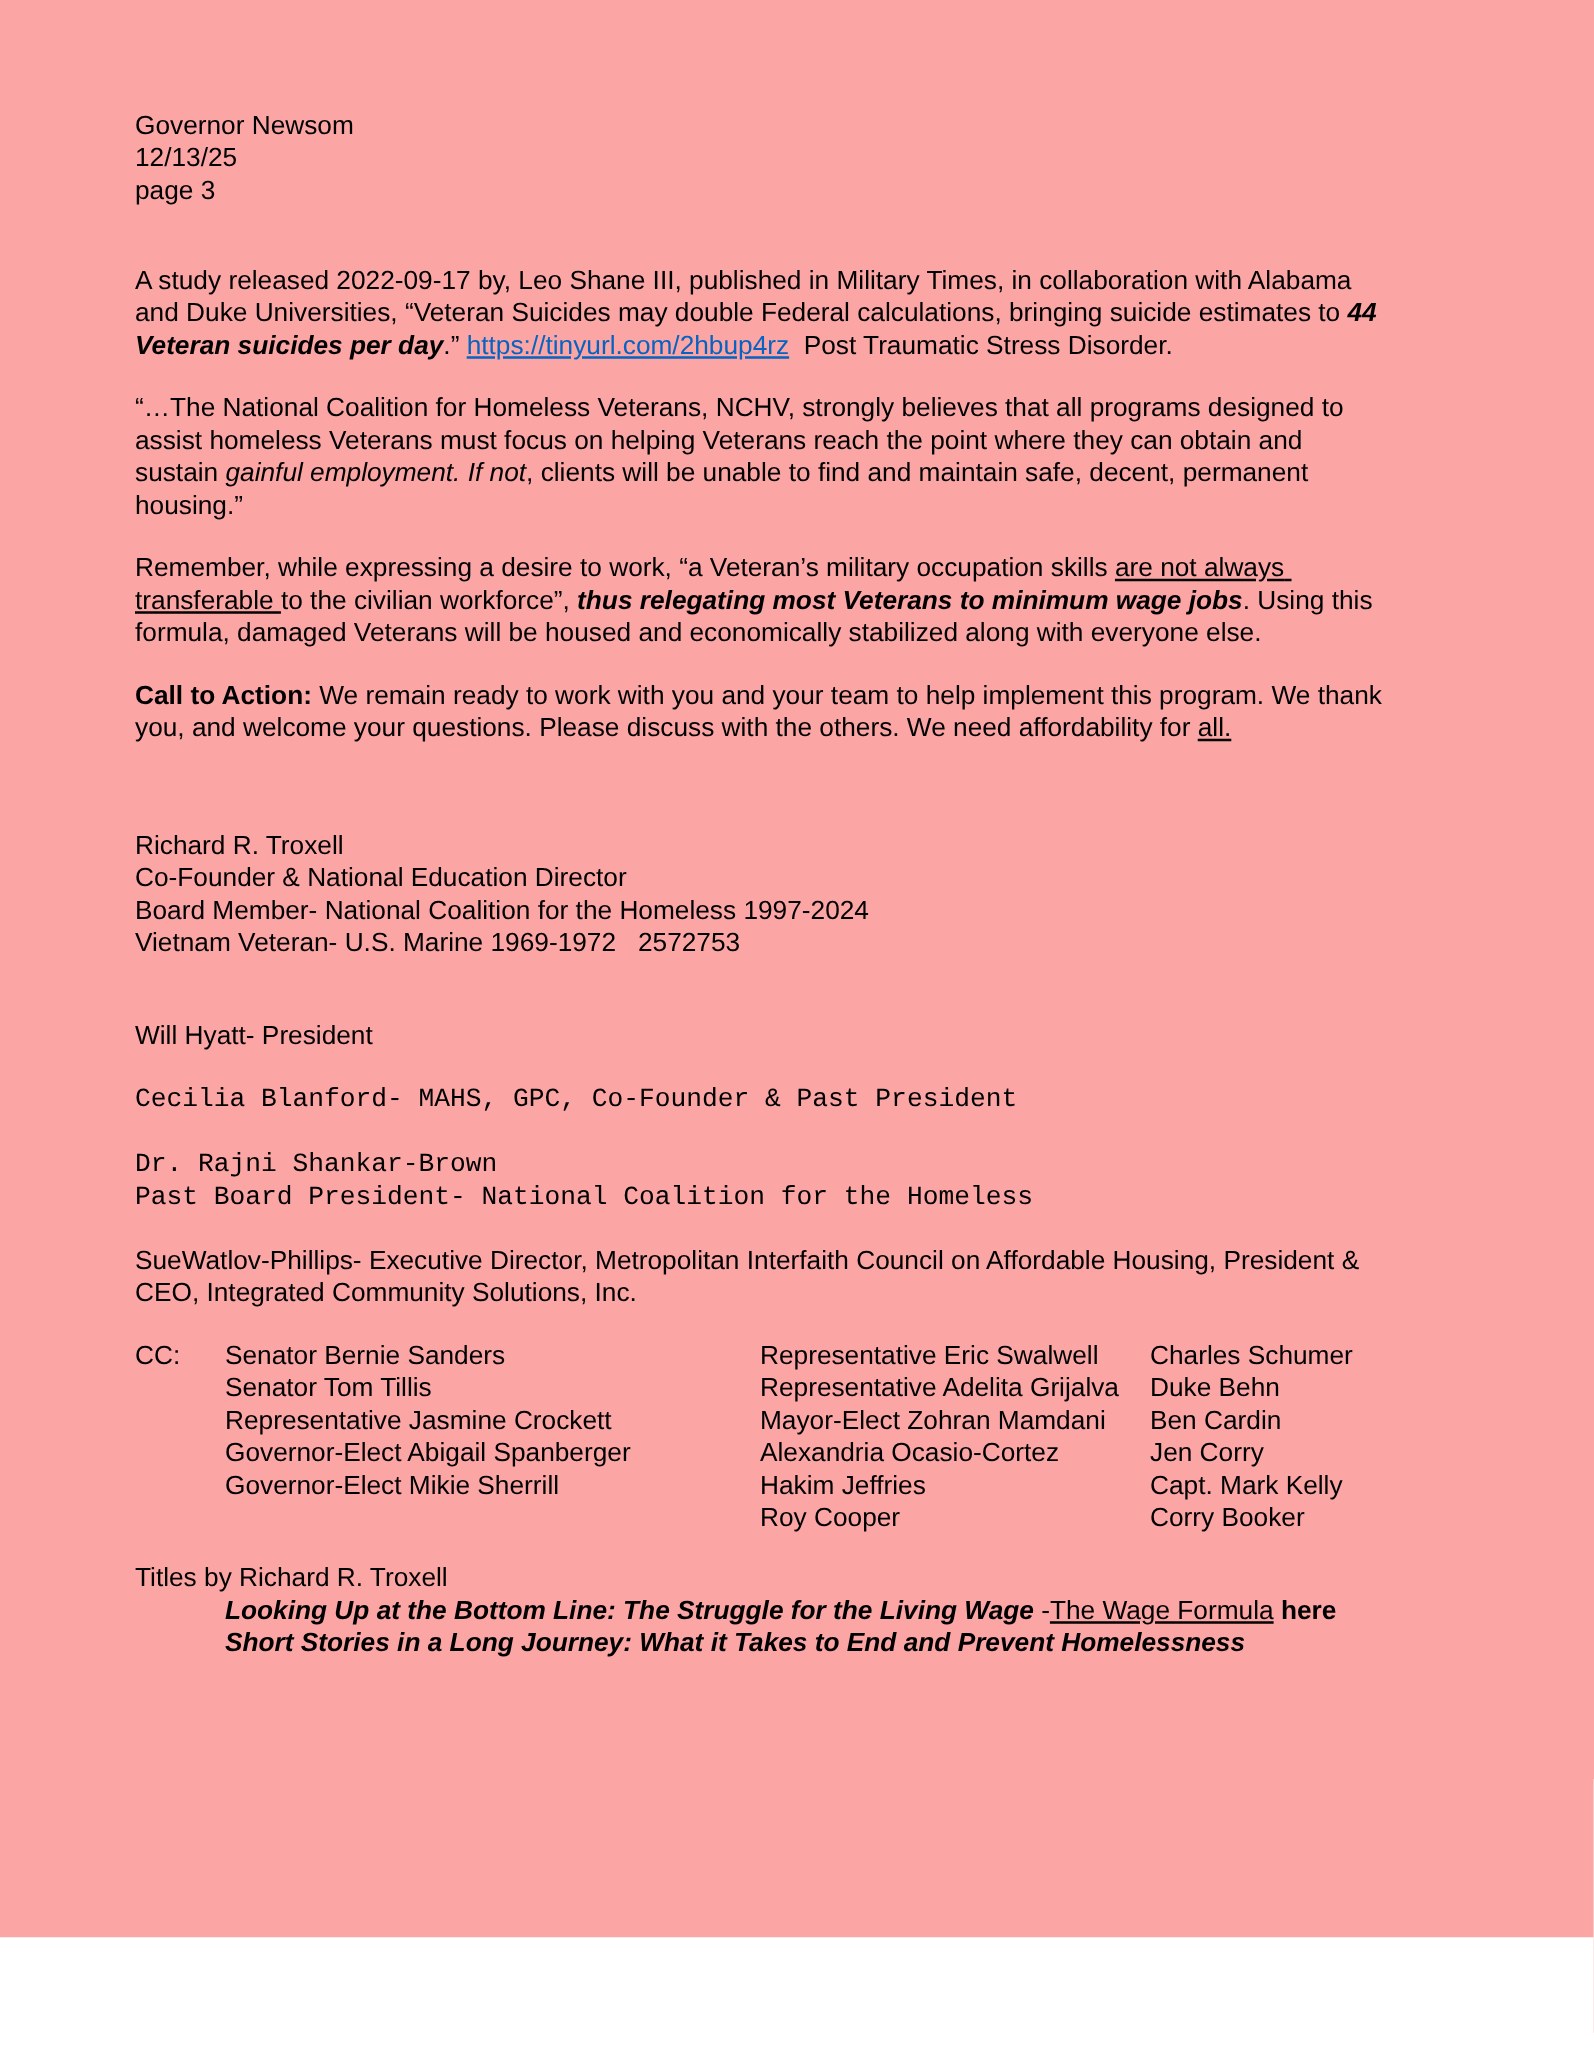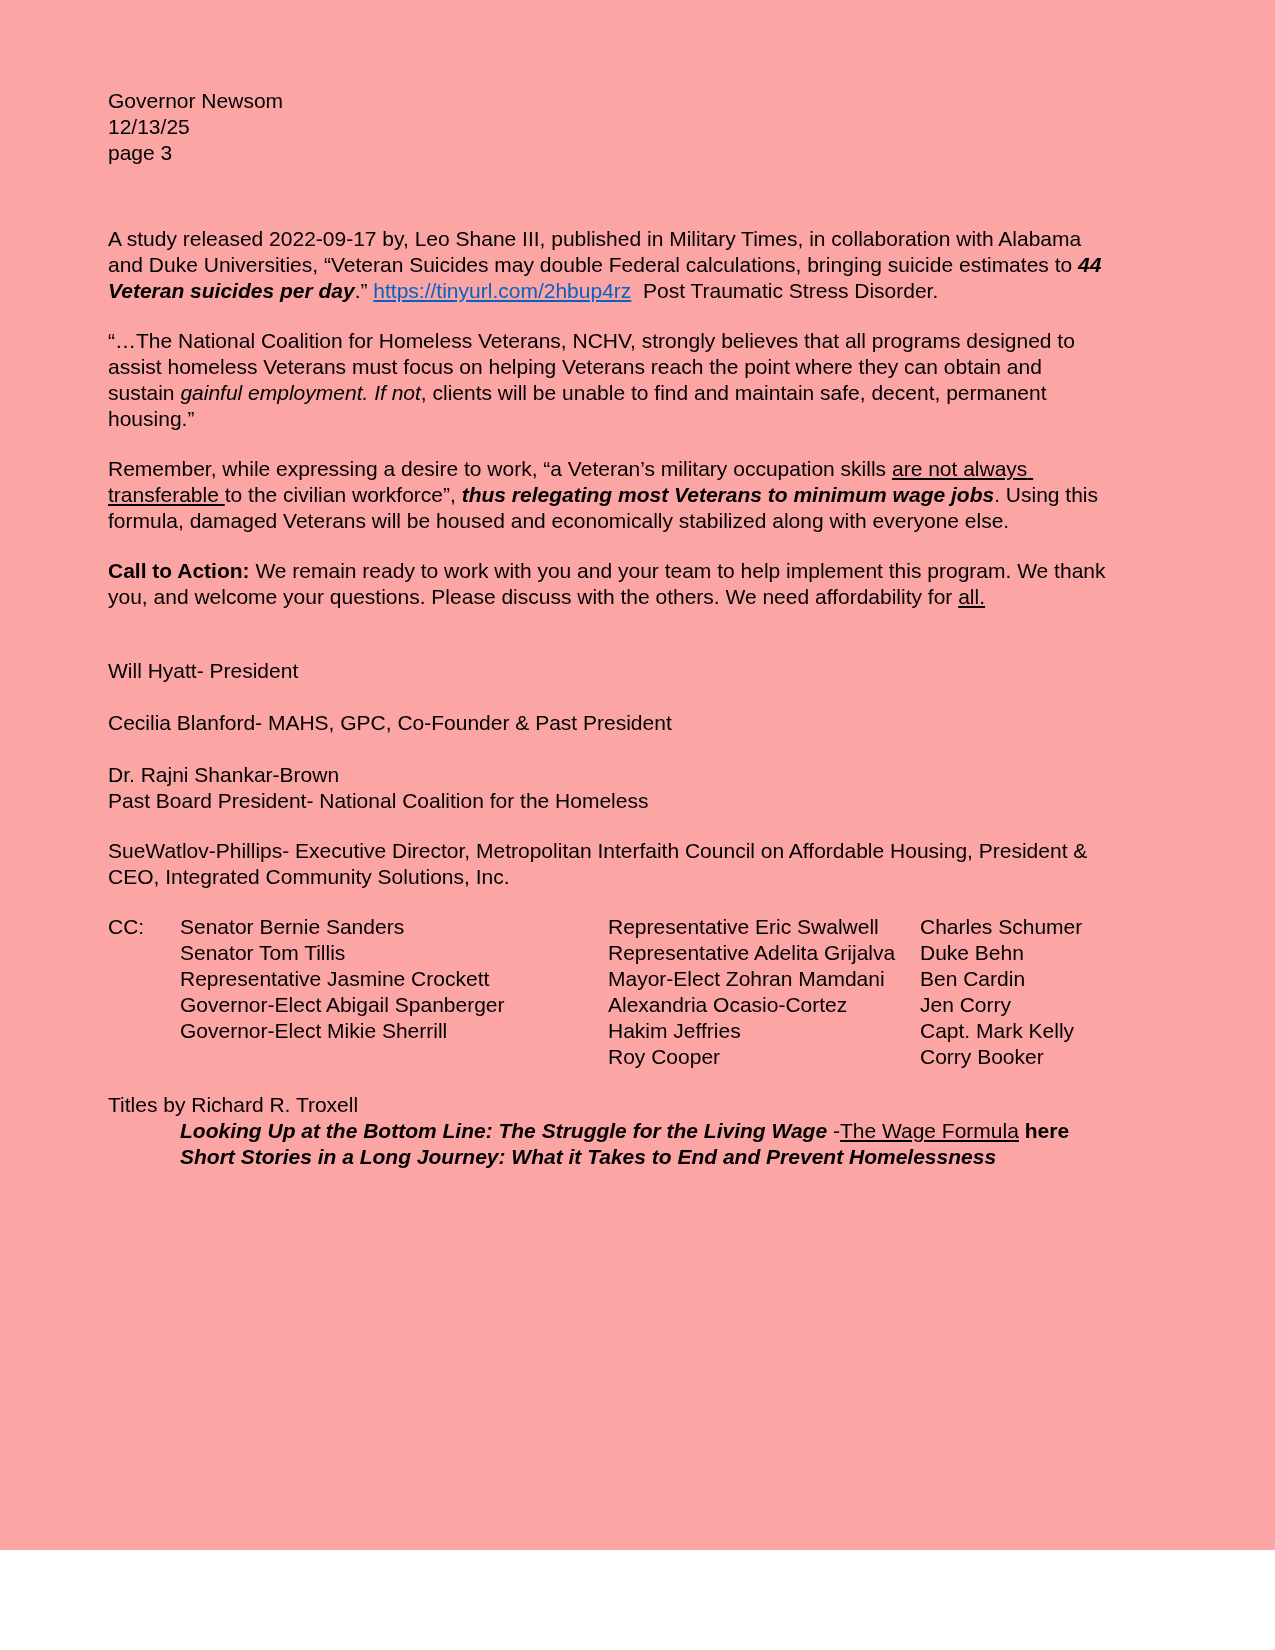--- a/index.html
+++ b/index.html
@@ -26,23 +26,23 @@
   .para {
     white-space: pre-wrap;
     margin: 0;
   }
   .line { white-space: pre-wrap; }
   .b { font-weight: bold; }
   .i { font-style: italic; }
   .u { text-decoration: underline; }
   a.link { color: #0563C1; text-decoration: underline; cursor: pointer; }
 
-  .mt-1line { margin-top: 26px; }
+  .mt-1line { margin-top: 26px; font-family: Liberation Mono, monospace; }
   .mt-para  { margin-top: 24px; }
-  .mt-p1    { margin-top: 60px; }
+  .mt-p1    { margin-top: 46px; }
   .mt-sig   { margin-top: 68px; }
   .mt-will  { margin-top: 48px; }
   .mt-cc    { margin-top: 24px; }
   .mt-titles{ margin-top: 22px; }
 
   .cc-row {
     display: grid;
     grid-template-columns: 72px 428px 312px auto;
     align-items: start;
   }
@@ -61,20 +61,26 @@
     </div>
 
     <p class="para mt-p1"><span>A study released 2022-09-17 by, Leo Shane III, published in Military Times, in collaboration with Alabama and Duke Universities, “Veteran Suicides may double Federal calculations, bringing suicide estimates to </span><span class="b i">44 Veteran suicides per day</span><span>.” </span><a class="link" href="#">https://tinyurl.com/2hbup4rz</a><span>  Post Traumatic Stress Disorder.</span></p>
 
     <p class="para mt-para"><span>“…The National Coalition for Homeless Veterans, NCHV, strongly believes that all programs designed to assist homeless Veterans must focus on helping Veterans reach the point where they can obtain and sustain </span><span class="i">gainful employment. If not</span><span>, clients will be unable to find and maintain safe, decent, permanent housing.”</span></p>
 
     <p class="para mt-para"><span>Remember, while expressing a desire to work, “a Veteran’s military occupation skills </span><span class="u">are not always transferable </span><span>to the civilian workforce”, </span><span class="b i">thus relegating most Veterans to minimum wage jobs</span><span>. Using this formula, damaged Veterans will be housed and economically stabilized along with everyone else.</span></p>
 
     <p class="para mt-para"><span class="b">Call to Action:</span><span> We remain ready to work with you and your team to help implement this program. We thank you, and welcome your questions. Please discuss with the others. We need affordability for </span><span class="u">all.</span></p>
 
+    <div class="mt-sig">
+        <div class="line">Richard R. Troxell</div>
+        <div class="line">Co-Founder &amp; National Education Director</div>
+        <div class="line">Board Member- National Coalition for the Homeless 1997-2024</div>
+        <div class="line">Vietnam Veteran- U.S. Marine 1969-1972   2572753</div>
+      </div>
 
     <div class="mt-will">
       <div class="line">Will Hyatt- President</div>
     </div>
 
     <div class="mt-1line">
       <div class="line">Cecilia Blanford- MAHS, GPC, Co-Founder &amp; Past President</div>
     </div>
 
     <div class="mt-1line">

